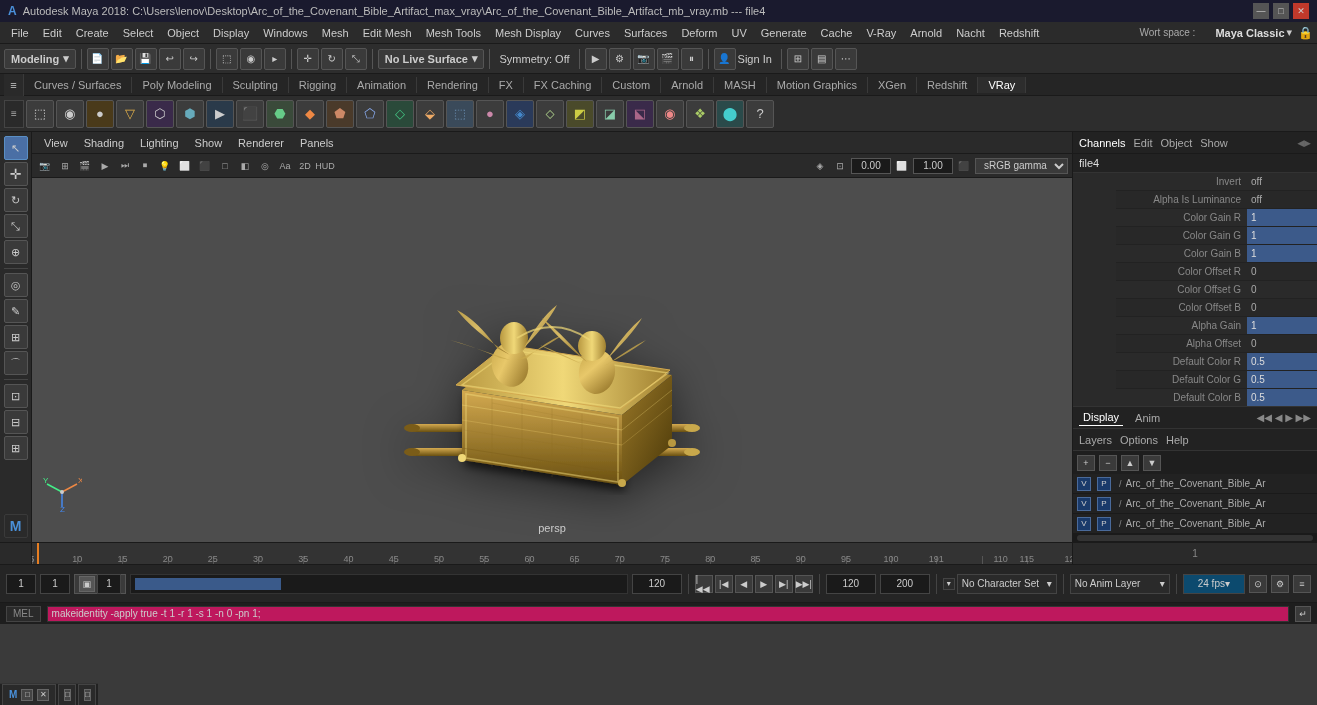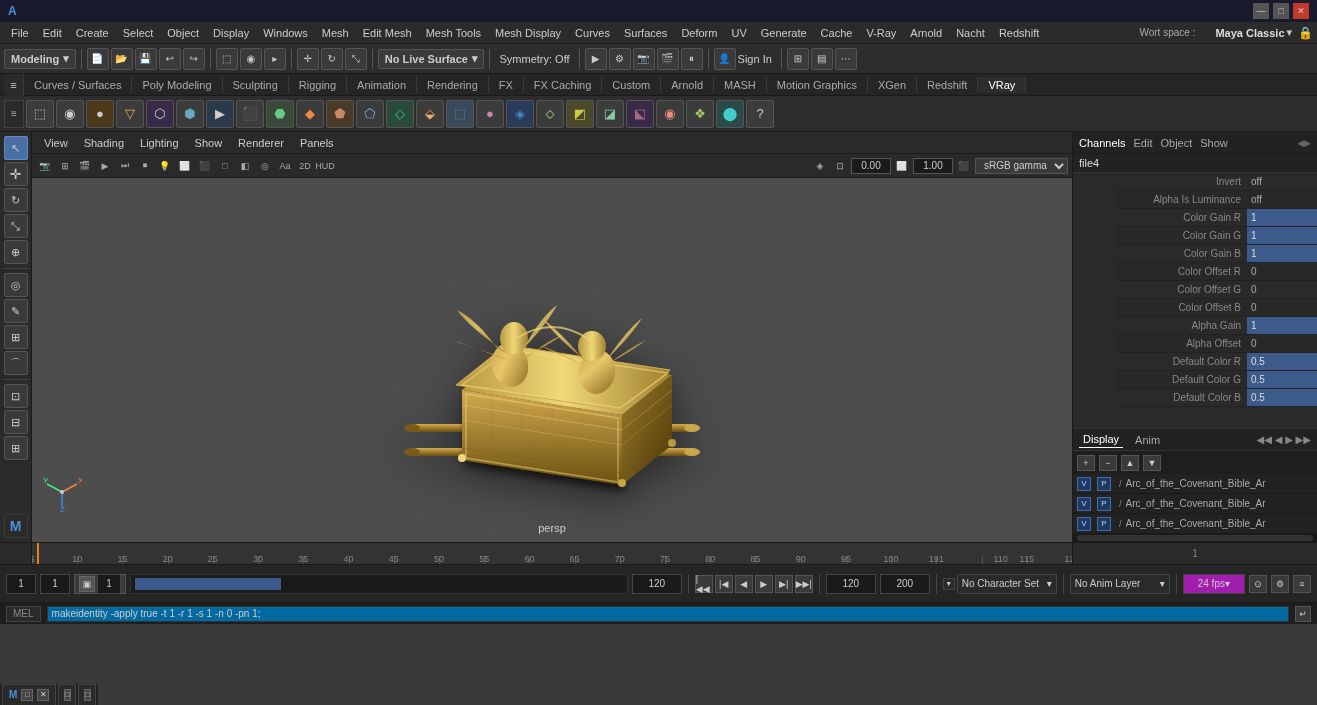--- a/index.html
+++ b/index.html
@@ -499,21 +499,21 @@
       width: 18px; height: 18px;
       background: #3a3a3a;
       border: 1px solid #555;
       color: #ccc;
       font-size: 9px;
       cursor: pointer;
       display: flex; align-items: center; justify-content: center;
     }
     .bc-separator { width: 1px; height: 20px; background: #444; margin: 0 2px; }
     .fps-dropdown {
-      background: #a21caf;
+      background: #0c4a6e;
       border: 1px solid #444;
       color: #ccc;
       font-size: 10px;
       height: 20px;
       padding: 0 14px;
       min-width: 55px;
       cursor: pointer;
       display: flex; align-items: center; justify-content: center;
     }
 
@@ -532,21 +532,21 @@
       color: #888;
       background: #2a2a2a;
       padding: 1px 6px;
       border: 1px solid #444;
       height: 16px;
       display: flex;
       align-items: center;
     }
     #cmd-input {
       flex: 1;
-      background: #0369a1;
+      background: #be185d;
       border: 1px solid #333;
       color: #ccc;
       font-size: 10px;
       height: 16px;
       padding: 0 4px;
     }
     #cmd-icon {
       width: 16px; height: 16px;
       background: #3a3a3a;
       border: 1px solid #555;
@@ -596,20 +596,21 @@
       max-height: 350px;
       filter: drop-shadow(0 10px 20px rgba(0,0,0,0.5));
     }
   </style>
 </head>
 <body>
 
 <div id="titlebar">
   <div id="titlebar-left">
     <span style="color:#4a90d9;font-weight:bold;font-size:12px;">A</span>
+    <span>Autodesk Maya 2018: C:\Users\lenov\Desktop\Arc_of_the_Covenant_Bible_Artifact_max_vray\Arc_of_the_Covenant_Bible_Artifact_mb_vray.mb --- file4</span>
   </div>
   <div id="titlebar-controls">
     <button class="title-btn">—</button>
     <button class="title-btn">□</button>
     <button class="title-btn close">✕</button>
   </div>
 </div>
 
 <div id="menubar">
   <span class="menu-item">File</span>
@@ -981,20 +982,25 @@
         </div>
       </div>
 
     <div id="display-anim-tabs">
       <span class="da-tab active">Display</span>
       <span class="da-tab">Anim</span>
       <div style="flex:1"></div>
       <div style="font-size:10px;color:#888;cursor:pointer;">◀◀ ◀ ▶ ▶▶</div>
     </div>
 
+    <div id="layer-opts">
+      <span class="layer-opt">Layers</span>
+      <span class="layer-opt">Options</span>
+      <span class="layer-opt">Help</span>
+    </div>
 
     <div id="layer-controls">
       <div class="layer-ctrl-btn">+</div>
       <div class="layer-ctrl-btn">−</div>
       <div class="layer-ctrl-btn">▲</div>
       <div class="layer-ctrl-btn">▼</div>
     </div>
 
     <div id="layer-entries">
     <div class="layer-entry">

